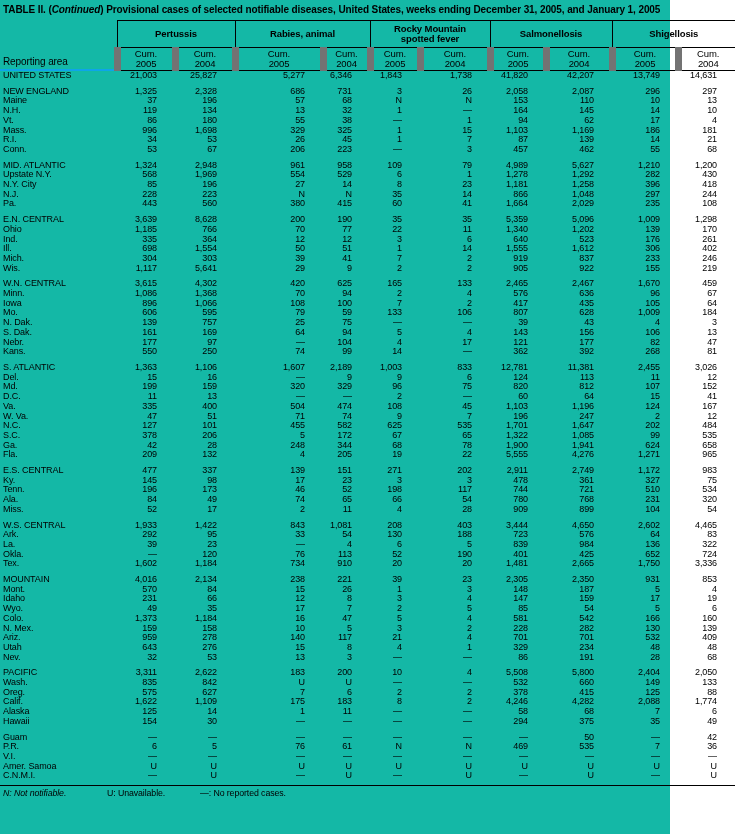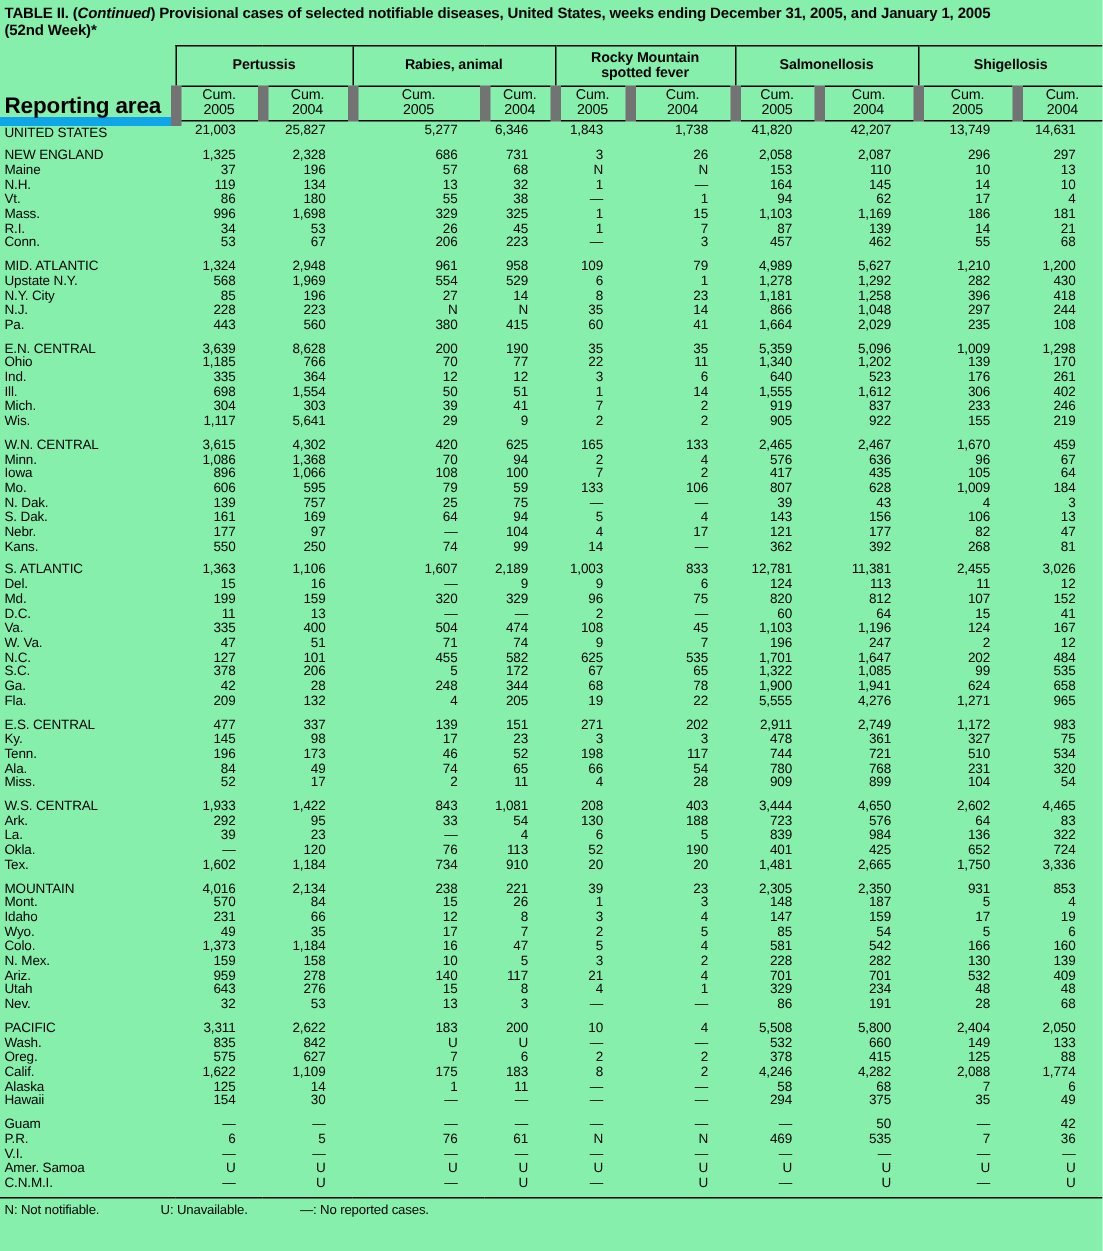--- a/index.html
+++ b/index.html
@@ -1,48 +1,47 @@
 <!DOCTYPE html>
 <html><head>
 <meta charset="utf-8">
 <style>
   html,body{margin:0;padding:0;background:#fff;}
   body{width:735px;height:834px;overflow:hidden;font-family:"Liberation Sans",sans-serif;color:#000;-webkit-font-smoothing:none;}
-  .page{width:735px;height:834px;background:#86efac;}
+  .page{width:670px;height:834px;background:#14b8a6;}
   .title-block{padding:5px 4px 0 3px;font-weight:bold;font-size:10px;line-height:10.5px;letter-spacing:-0.1px;}
   .title-block .it{font-style:italic;}
   table{border-collapse:collapse;table-layout:fixed;width:735px;margin-top:4px;border-bottom:1px solid #000;}
   th,td{margin:0;white-space:nowrap;overflow:visible;}
   
-  .area-head{border-bottom:6px solid #0ea5e9;vertical-align:bottom;text-align:left;font-weight:bold;font-size:15px;line-height:10px;padding:0 0 2px 3px;letter-spacing:-0.1px;}
+  .area-head{border-bottom:2px solid #0ea5e9;vertical-align:bottom;text-align:left;font-weight:normal;font-size:10px;line-height:10px;padding:0 0 2px 3px;letter-spacing:-0.1px;}
   .grp{border-top:1px solid #000;border-bottom:1px solid #000;border-left:1px solid #000;font-weight:bold;font-size:9.5px;line-height:10px;text-align:center;vertical-align:middle;white-space:pre-line;height:24px;padding:1px 0;letter-spacing:-0.1px;}
   .sub{border-left:7px solid #737373;border-bottom:1px solid #000;font-weight:normal;font-size:9.5px;line-height:10px;text-align:center;vertical-align:middle;white-space:pre-line;height:20px;padding:1px 0;letter-spacing:-0.1px;}
   
   tbody td{font-size:9px;line-height:9.7px;height:9.7px;padding:0;letter-spacing:-0.1px;}
   tbody td.area{text-align:left;padding-left:3px;}
   tbody td.num{text-align:right;padding-right:18px;font-variant-numeric:tabular-nums;}
   tbody tr.sec td{padding-top:6px;}
   tbody tr.last td{padding-bottom:4px;}
   
   .footnotes{padding:2px 3px 0 3px;font-size:8.8px;line-height:10px;letter-spacing:-0.1px;}
   .fn-line1{display:flex;align-items:baseline;}
-  .fn-line1 .fn-i0{width:104px;flex:none;}
+  .fn-line1 .fn-i0{width:104px;flex:none;font-style:italic;}
   .fn-line1 .fn-i1{width:93px;flex:none;}
   .fn-line1 .fn-i2{width:143px;flex:none;}
   .fn-line1 .fn-i3{flex:1;}
   .fn-line2{padding-left:4px;}
 </style>
 </head>
 <body>
 
 <div class="page">
 
   <div class="title-block">
     <span>TABLE II. (</span><span class="it">Continued</span><span>) Provisional cases of selected notifiable diseases, United States, weeks ending December 31, 2005, and January 1, 2005</span>
-    <div>(52nd Week)*</div>
   </div>
 
   <table>
     <colgroup>
       <col style="width:117px">
         <col style="width:58px">
         <col style="width:60px">
       <col style="width:88px">
         <col style="width:47px">
         <col style="width:50px">

